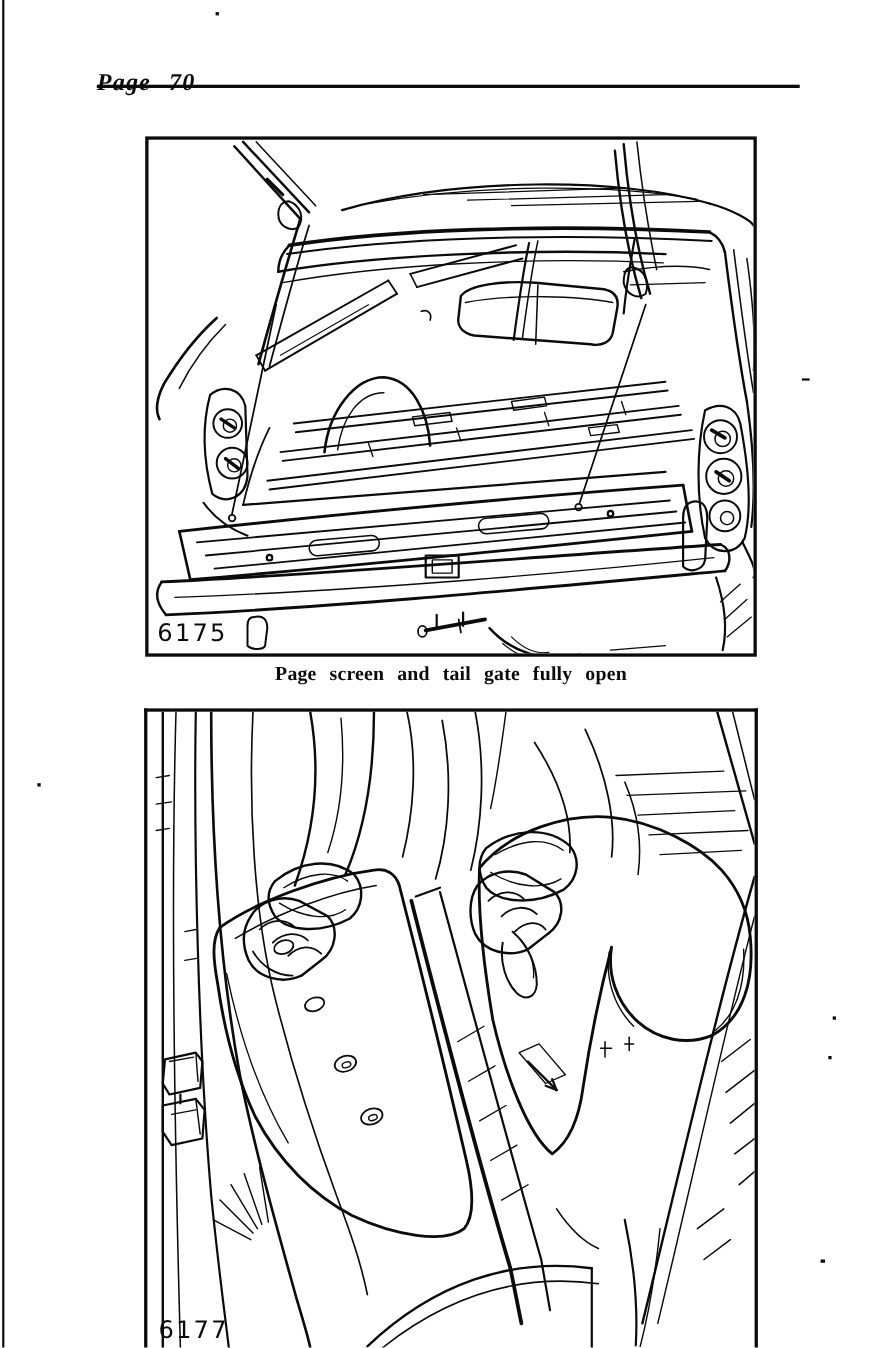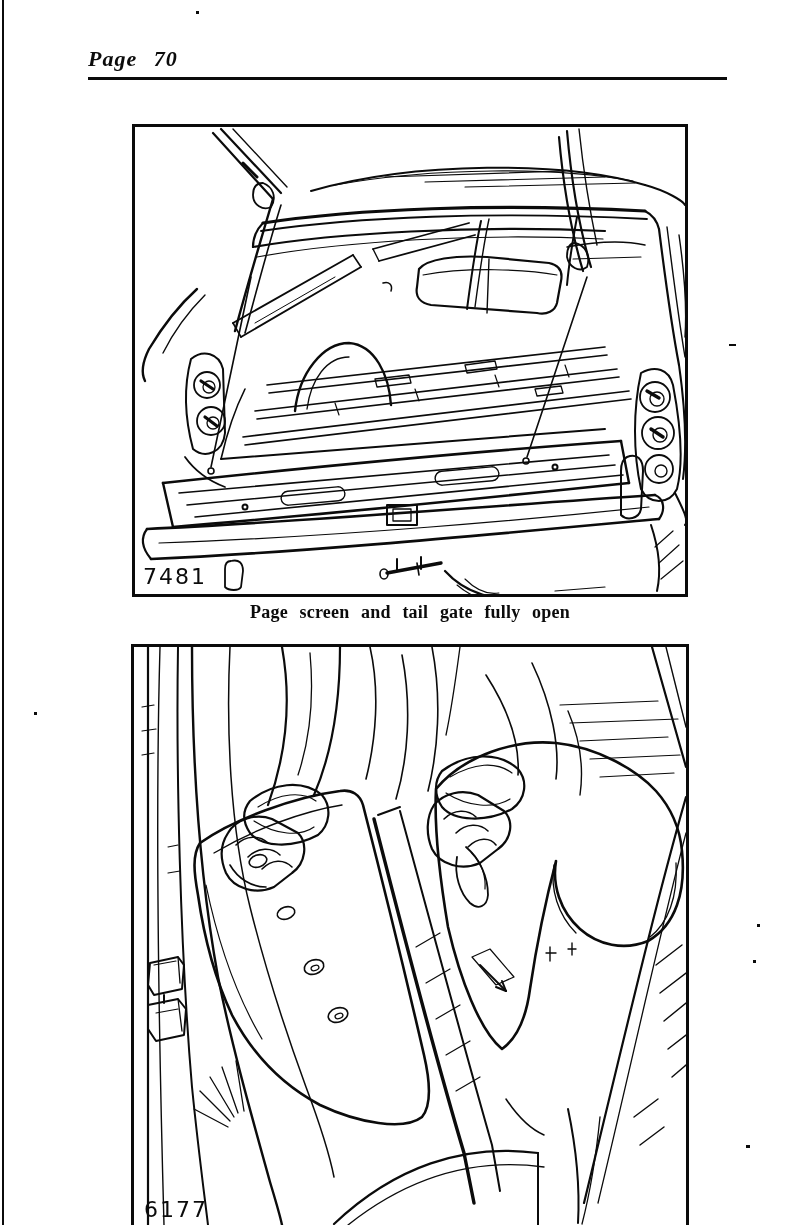--- a/index.html
+++ b/index.html
@@ -9,21 +9,21 @@
     background:var(--paper);
     font-family:"Liberation Serif", serif;
     color:var(--ink);
   }
   .edge-line{ position:absolute; left:2px; top:0; width:2px; height:1225px; background:var(--ink); }
   .speck{ position:absolute; background:var(--ink); }
 
   .page-header{ position:absolute; left:88px; top:48px; width:650px; }
   .page-title{
     font-size:22px; font-weight:bold; font-style:italic;
-    letter-spacing:1px; word-spacing:10px; line-height:1;
+    letter-spacing:1px; word-spacing:10px; line-height:1;margin-top:16px;
   }
   .header-rule{ position:absolute; left:0; top:29px; width:639px; height:3px; background:var(--ink); }
 
   .figure{ position:absolute; background:var(--paper); border:3px solid var(--ink); box-sizing:border-box; }
   .figure-1{ left:132px; top:124px; width:556px; height:473px; }
   .figure-2{ left:131px; top:644px; width:558px; height:581px; border-bottom:none; }
   .figure svg{ position:absolute; left:0; top:0; display:block; }
   .fig-label{
     position:absolute; font-family:"DejaVu Sans", sans-serif;
     font-size:22px; letter-spacing:2px; line-height:1; color:var(--ink);
@@ -183,21 +183,21 @@
 
     <path d="M252,446 L306,436" stroke-width="3.4"></path>
     <ellipse cx="249" cy="447" rx="4" ry="5" stroke-width="1.6"></ellipse>
     <path d="M282,436 L284,448" stroke-width="1.6"></path>
     <path d="M310,444 C330,466 360,476 392,468" stroke-width="2.2"></path>
     <path d="M330,452 C340,462 352,468 364,466" stroke-width="1.1"></path>
     <path d="M322,458 C336,470 356,478 376,474" stroke-width="1.1"></path>
     <path d="M96,434 C104,432 108,436 108,444 L106,460 C104,464 94,464 90,460 L90,442 C90,436 92,434 96,434 Z" stroke-width="1.8"></path>
     <path d="M420,464 L470,460" stroke-width="1.2"></path>
   </svg>
-  <div class="fig-label fig-label-1">7481</div>
+  <div class="fig-label fig-label-1">6175</div>
 </div>
 
 <div class="caption">Page screen and tail gate fully open</div>
 
 <div class="figure figure-2">
   <svg class="art" width="552" height="578" viewBox="0 0 552 578">
 
     <path d="M14,0 L14,578" stroke-width="2.2"></path>
     <path d="M26,0 C22,140 24,360 30,578" stroke-width="1.4"></path>
     <path d="M44,0 C42,120 46,300 58,440 C64,500 70,545 74,578" stroke-width="2"></path>

